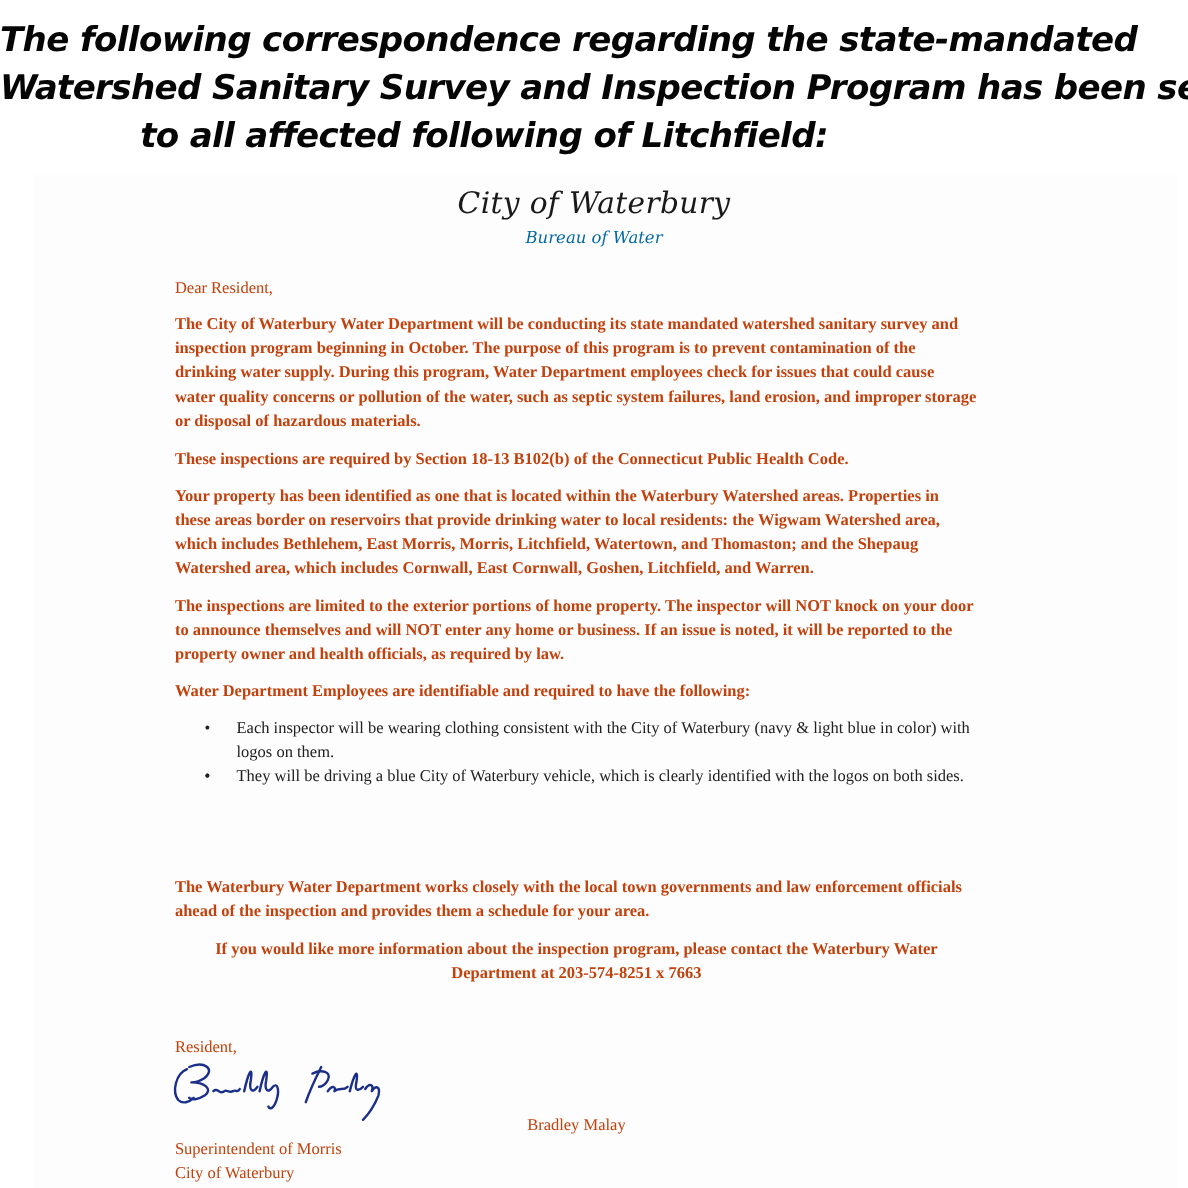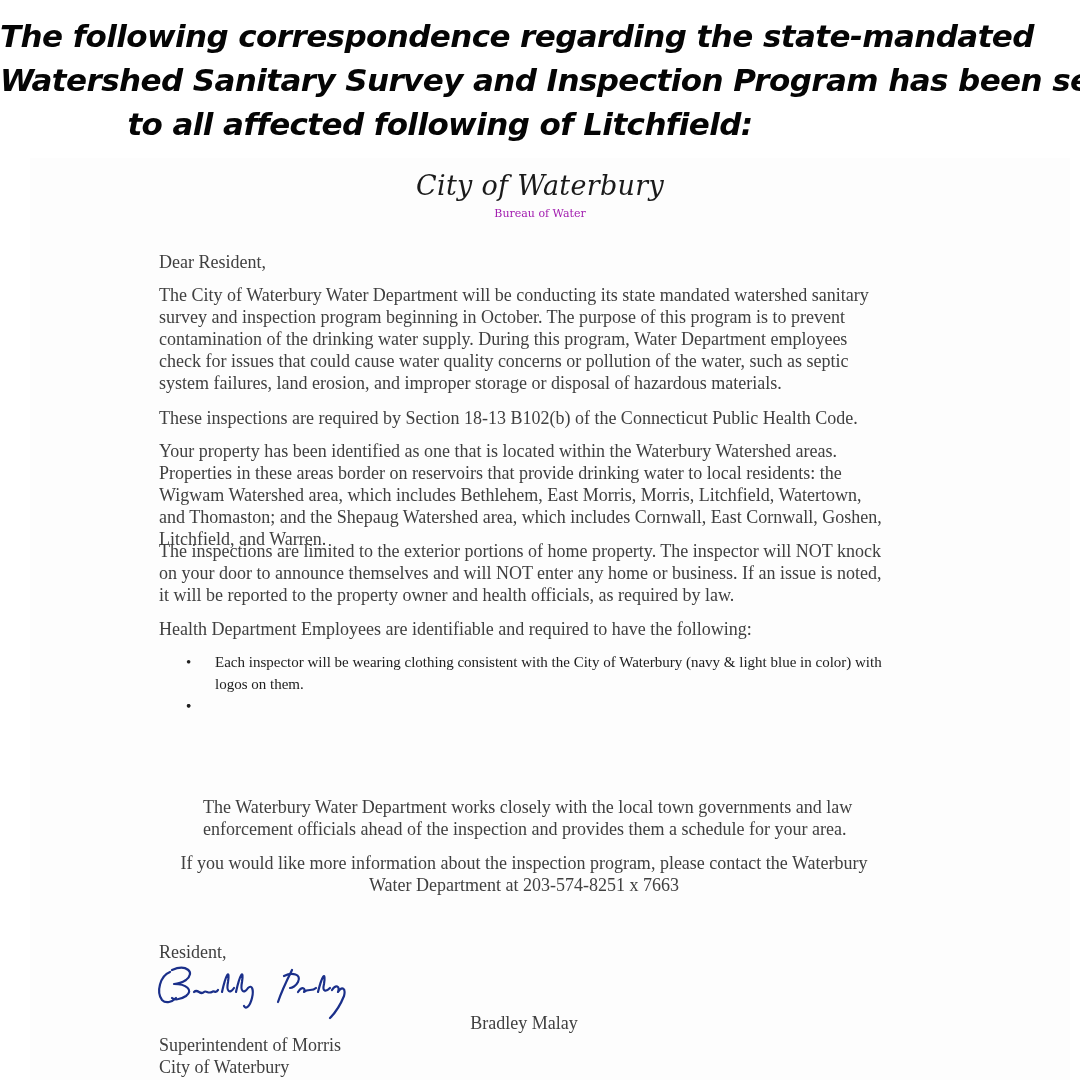--- a/index.html
+++ b/index.html
@@ -22,28 +22,28 @@
   .letter {
     position: absolute; left: 30px; top: 158px; width: 1040px; height: 922px;
     background: #fdfdfd;
   }
   .letterhead { position: absolute; left: 0; width: 1080px; text-align: center; }
   .lh-city {
     top: 170px; font-family: "DejaVu Serif", serif; font-style: italic;
     font-size: 27px; color: #1a1a1a; letter-spacing: 0.3px;
   }
   .lh-bureau {
-    top: 207px; font-family: "DejaVu Serif", serif; 
-    font-size: 11px; color: #a21caf;
+    top: 207px; font-family: "DejaVu Serif", serif; font-style: italic;
+    font-size: 15px; color: #0369a1;
   }
   .body-text {
     position: absolute; left: 159px; width: 730px;
-    font-size: 18px; line-height: 22px; color: #404040;
+    font-size: 15px; line-height: 22px; color: #c2410c;
   }
-  .body-text p { margin: 0; }
+  .body-text p { margin: 0; font-weight: bold; }
   .bullets {
     position: absolute; left: 159px; width: 740px;
     font-size: 15px; line-height: 22px; color: #202020;
   }
   .bullet { position: relative; padding-left: 56px; }
   .bullet-dot {
     position: absolute; left: 27px; top: 0; font-size: 15px;
   }
   .signature {
     position: absolute; left: 152px; top: 962px;
@@ -75,37 +75,38 @@
 
 <div class="body-text" style="top:440px;">
   <p>Your property has been identified as one that is located within the Waterbury Watershed areas. Properties in these areas border on reservoirs that provide drinking water to local residents: the Wigwam Watershed area, which includes Bethlehem, East Morris, Morris, Litchfield, Watertown, and Thomaston; and the Shepaug Watershed area, which includes Cornwall, East Cornwall, Goshen, Litchfield, and Warren.</p>
 </div>
 
 <div class="body-text" style="top:540px;">
   <p>The inspections are limited to the exterior portions of home property. The inspector will NOT knock on your door to announce themselves and will NOT enter any home or business. If an issue is noted, it will be reported to the property owner and health officials, as required by law.</p>
 </div>
 
 <div class="body-text" style="top:618px;">
-  <p>Health Department Employees are identifiable and required to have the following:</p>
+  <p>Water Department Employees are identifiable and required to have the following:</p>
 </div>
 
 <div class="bullets" style="top:651px;">
   <div class="bullet">
     <span class="bullet-dot">•</span>
     <span>Each inspector will be wearing clothing consistent with the City of Waterbury (navy &amp; light blue in color) with logos on them.</span>
   </div>
   <div class="bullet">
     <span class="bullet-dot">•</span>
   </div>
   <div class="bullet">
     <span class="bullet-dot">•</span>
+    <span>They will be driving a blue City of Waterbury vehicle, which is clearly identified with the logos on both sides.</span>
   </div>
 </div>
 
-<div class="body-text" style="top:796px;margin-left:44px;">
+<div class="body-text" style="top:796px;">
   <p>The Waterbury Water Department works closely with the local town governments and law enforcement officials ahead of the inspection and provides them a schedule for your area.</p>
 </div>
 
 <div class="body-text" style="top:852px;text-align:center;">
   <p>If you would like more information about the inspection program, please contact the Waterbury Water Department at 203-574-8251 x 7663</p>
 </div>
 
 <div class="body-text" style="top:941px;">Resident,</div>
 
 <svg class="signature" width="220" height="60" viewBox="0 0 220 60">

